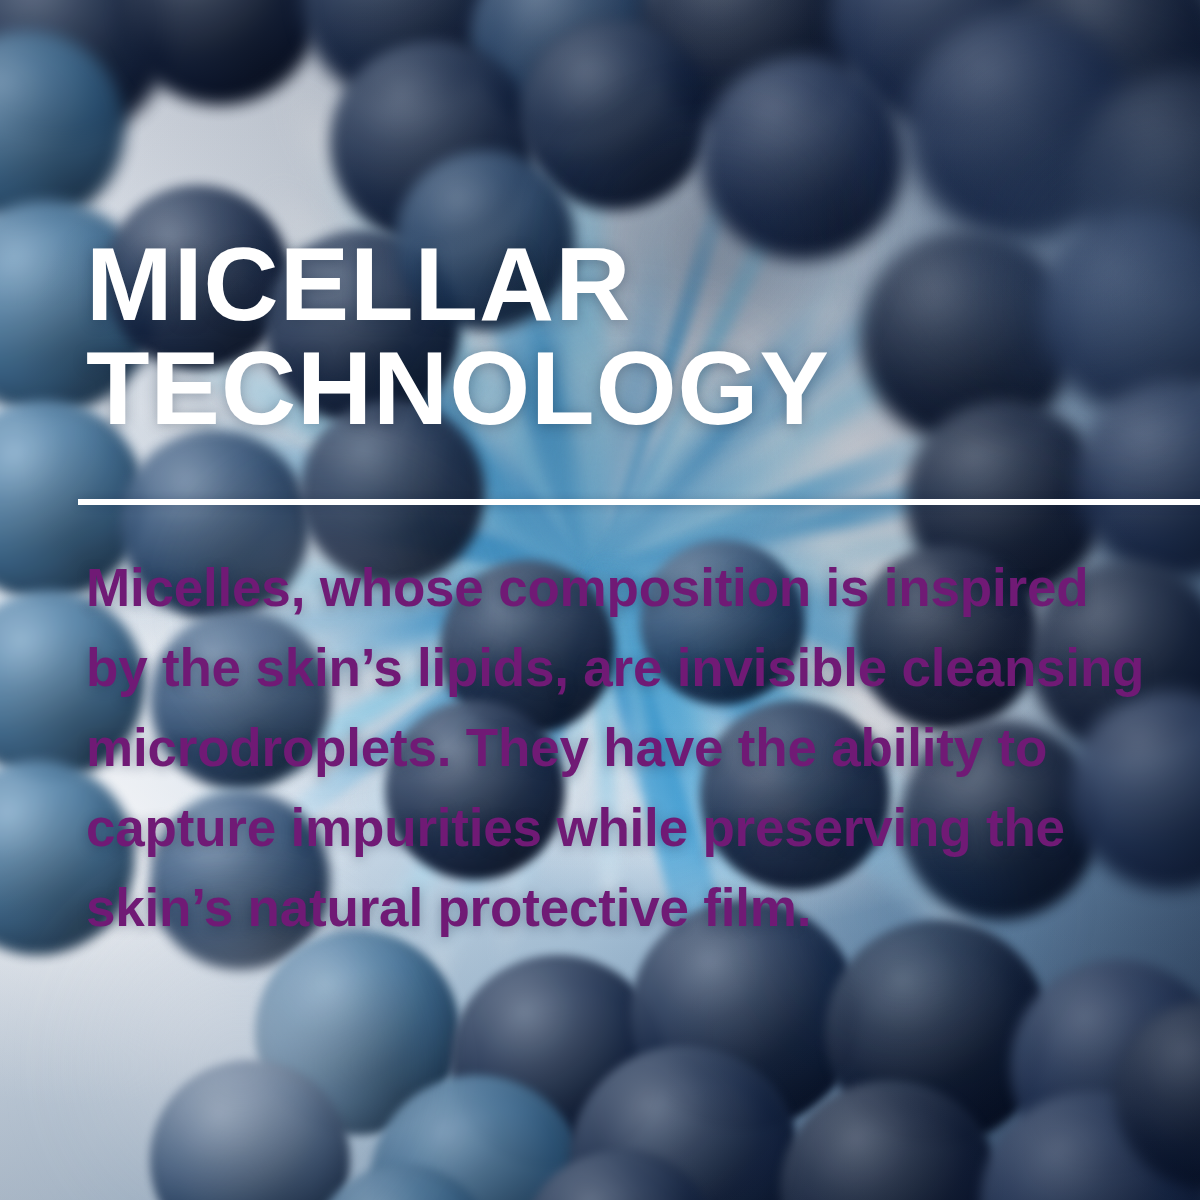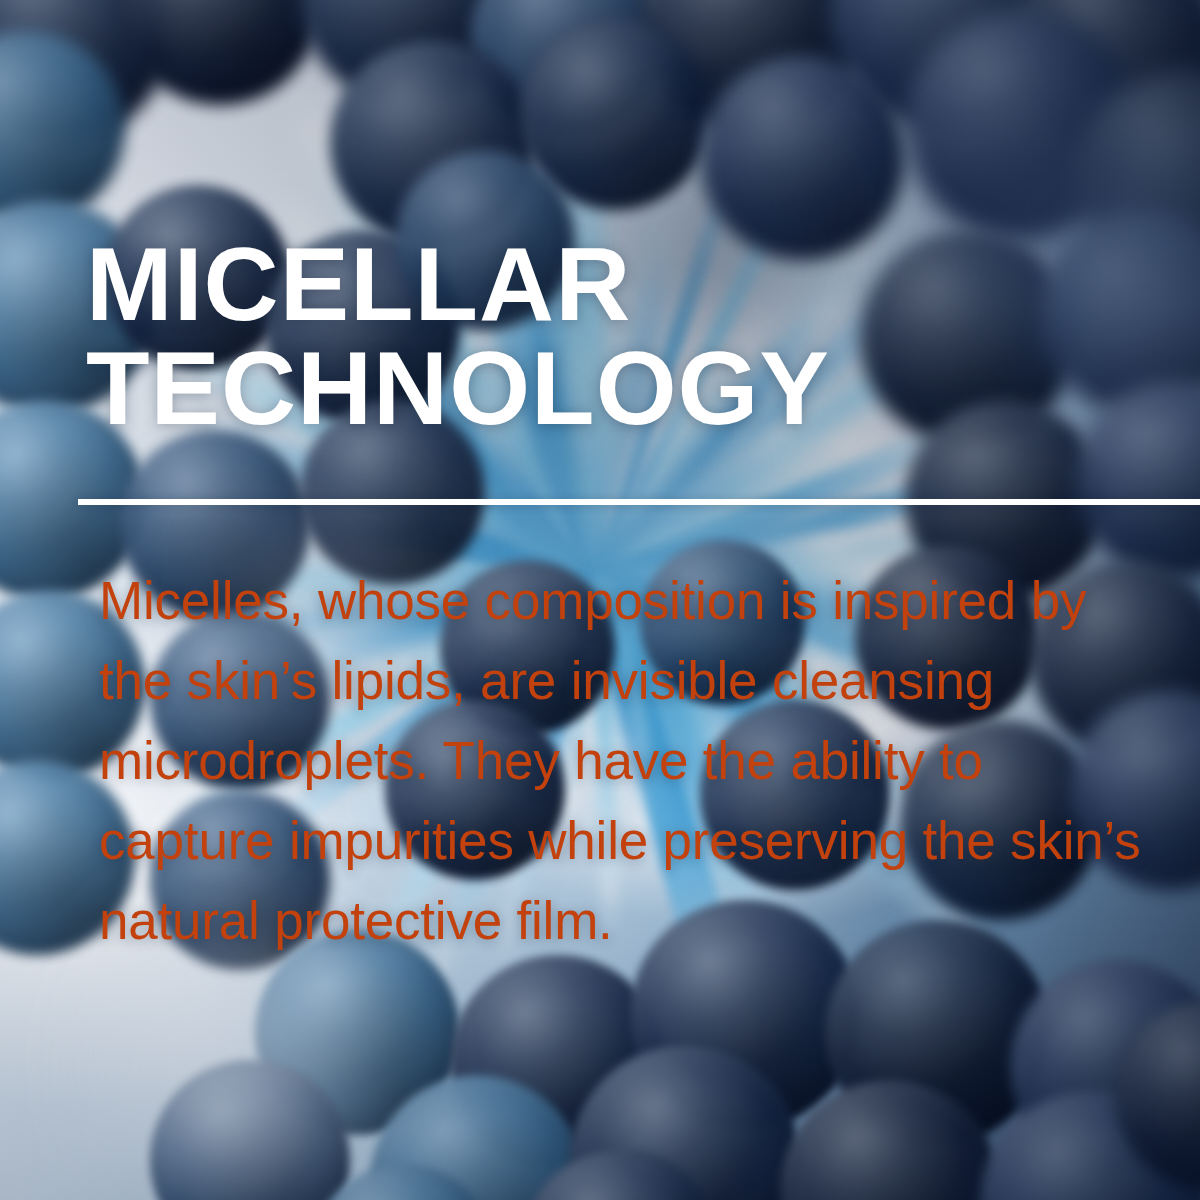--- a/index.html
+++ b/index.html
@@ -113,24 +113,24 @@
     height: 6px;
     background: #ffffff;
     box-shadow: 0 1px 10px rgba(18,34,60,.22);
   }
 
   .body-copy {
     position: absolute;
     left: 86px;
     top: 548px;
     width: 1072px;
-    margin: 13px;
-    color: #c2410c;
+    margin: 0;
+    color: #701a75;
     font-family: "Liberation Sans", "DejaVu Sans", sans-serif;
-    font-weight: 400;
+    font-weight: 700;
     font-size: 53px;
     line-height: 80px;
     letter-spacing: -0.2px;
     text-shadow: 0 2px 12px rgba(18,34,60,.36);
   }
 </style>
 </head>
 <body>
 
 <div class="canvas">

